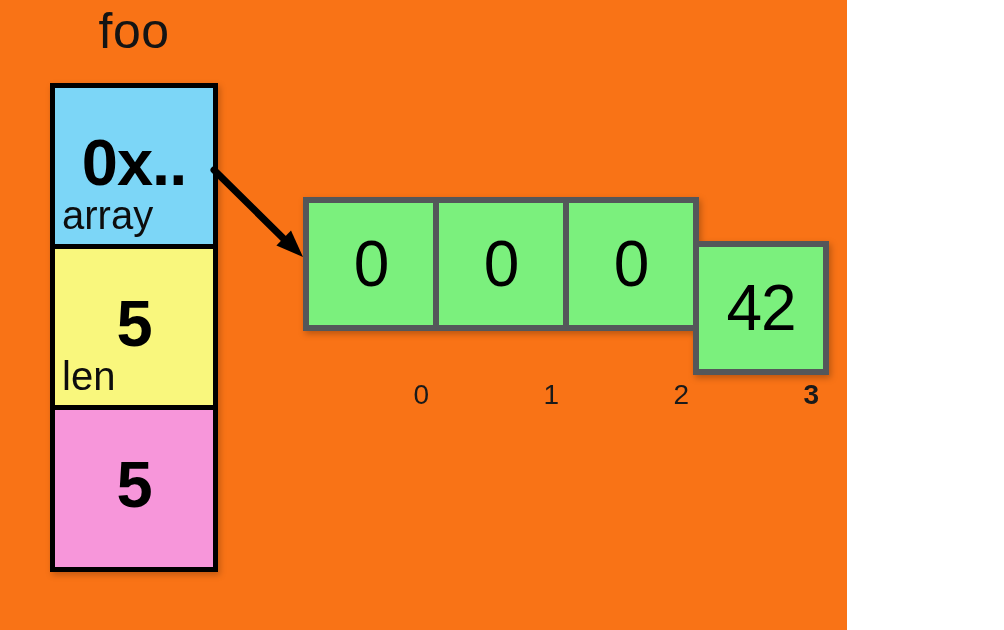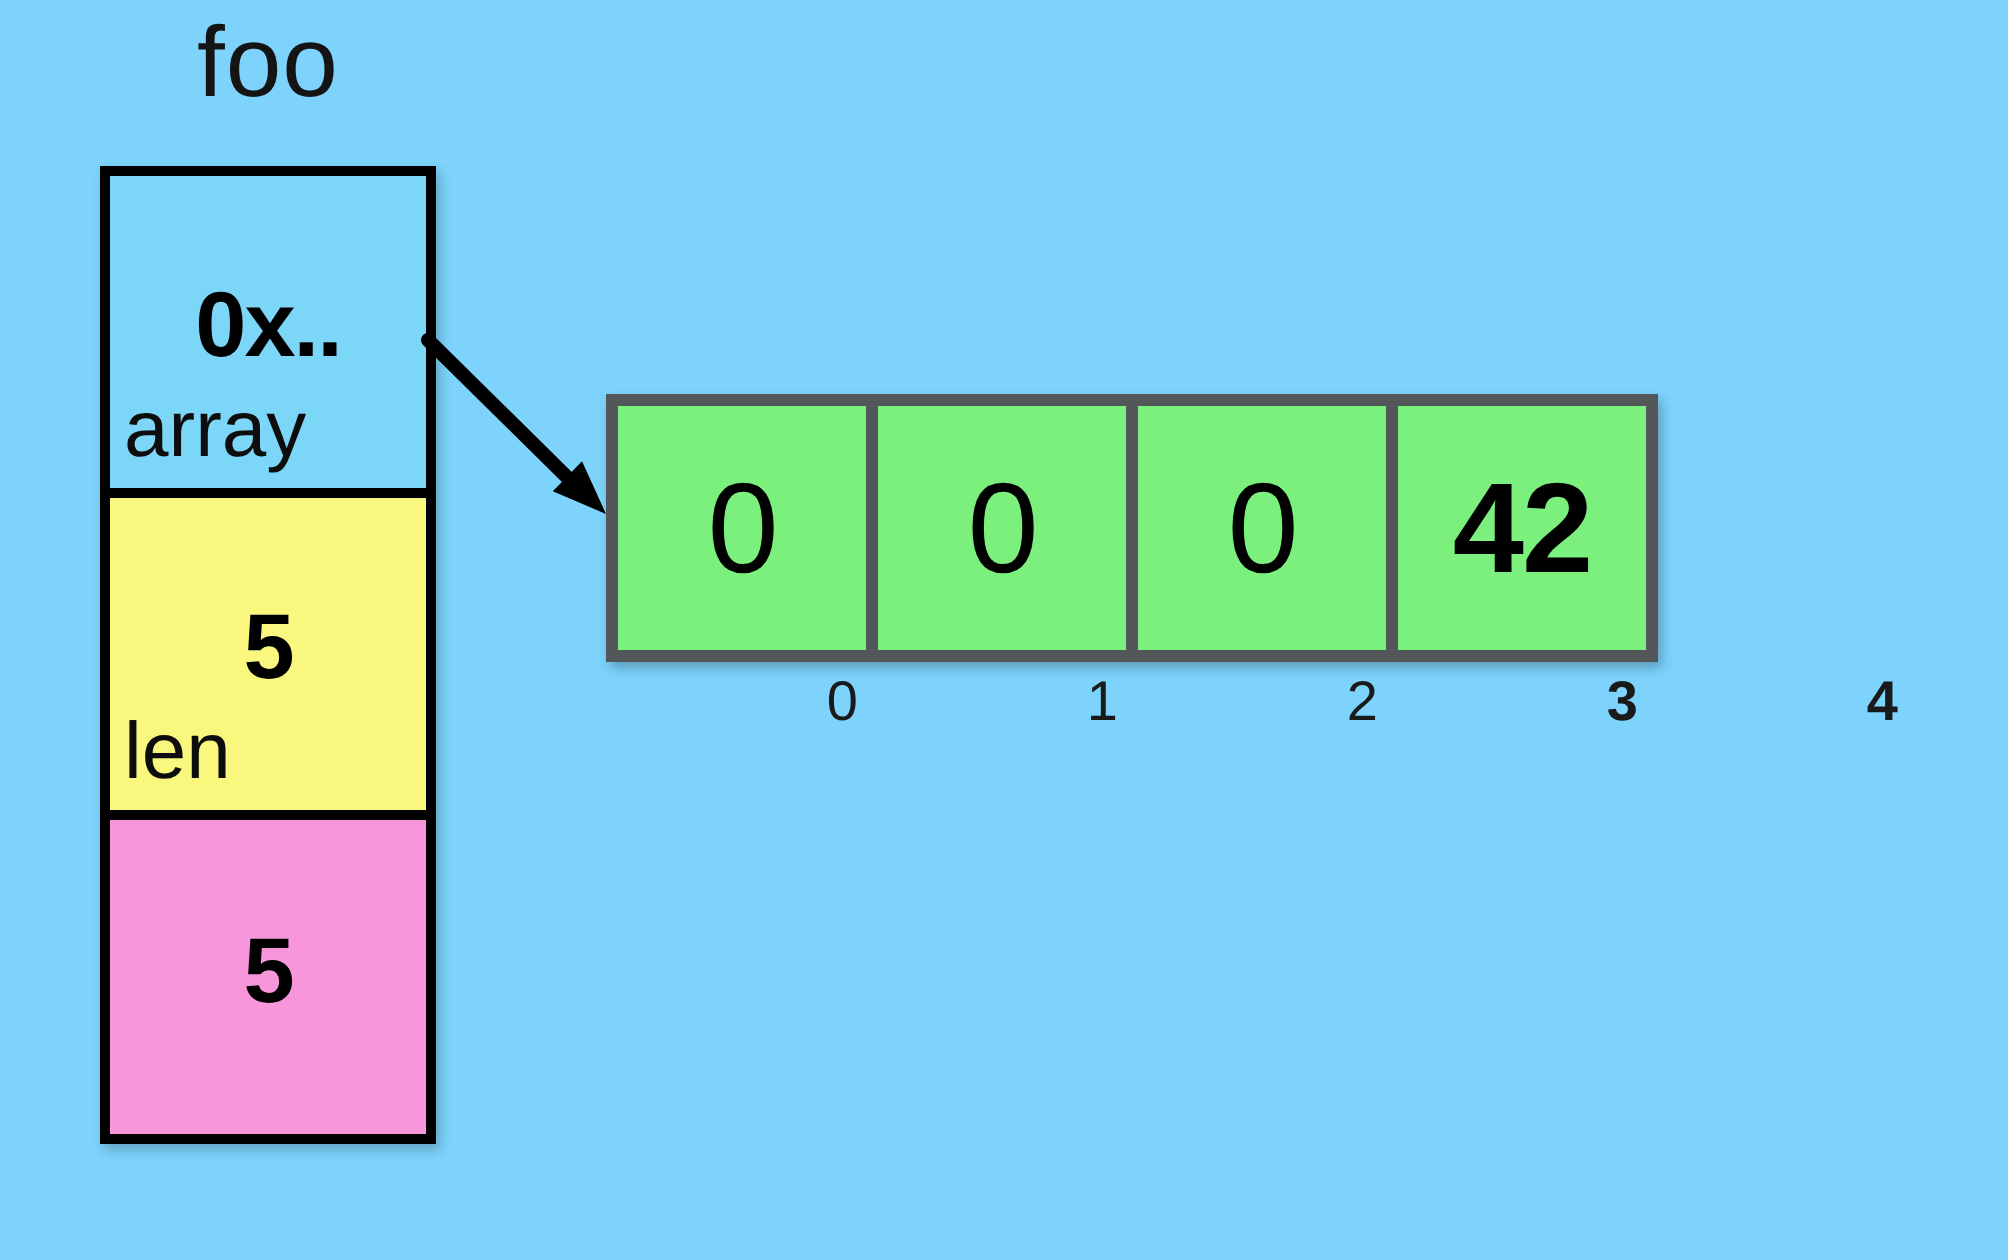--- a/index.html
+++ b/index.html
@@ -3,23 +3,23 @@
 <meta charset="utf-8">
 <style>
   html, body {
     margin: 0;
     padding: 0;
     background: #ffffff;
     font-family: "Liberation Sans", sans-serif;
   }
   .canvas {
     position: relative;
-    width: 1004px;
+    width: 847px;
     height: 630px;
-    background: #7dd3fc;
+    background: #f97316;
     overflow: hidden;
   }
 
   
   .struct-title {
     position: absolute;
     left: 50px;
     top: 2px;
     width: 168px;
     text-align: center;
@@ -43,21 +43,21 @@
     height: 166px;
     border: 5px solid #000000;
     position: relative;
     display: flex;
     align-items: center;
     justify-content: center;
   }
   .struct-field + .struct-field { margin-top: -5px; }
   .struct-field:last-child { height: 167px; }
   .field-value {
-    font-size: 46px;
+    font-size: 65px;
     font-weight: 700;
     color: #000000;
     letter-spacing: -1px;
     line-height: 1;
     transform: translateY(-4px);
   }
   .field-label {
     position: absolute;
     left: 7px;
     bottom: 8px;
@@ -84,21 +84,21 @@
     border: 6px solid #54575a;
     display: flex;
     align-items: center;
     justify-content: center;
     font-size: 64px;
     font-weight: 400;
     color: #000000;
     letter-spacing: -1px;
   }
   .heap-cell + .heap-cell { margin-left: -6px; }
-  .heap-cell.bold { font-weight: 700; }
+  .heap-cell.bold { font-weight: 400; margin-top: 44px; }
 
   .heap-indices {
     position: relative;
     height: 36px;
     margin-top: 2px;
   }
   .heap-index {
     position: absolute;
     top: 0;
     box-sizing: border-box;

